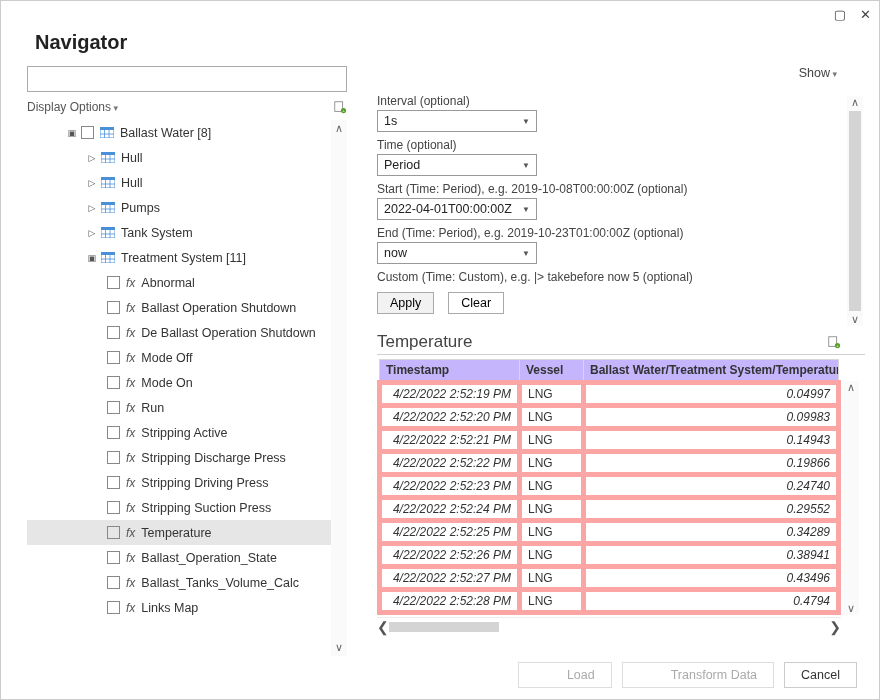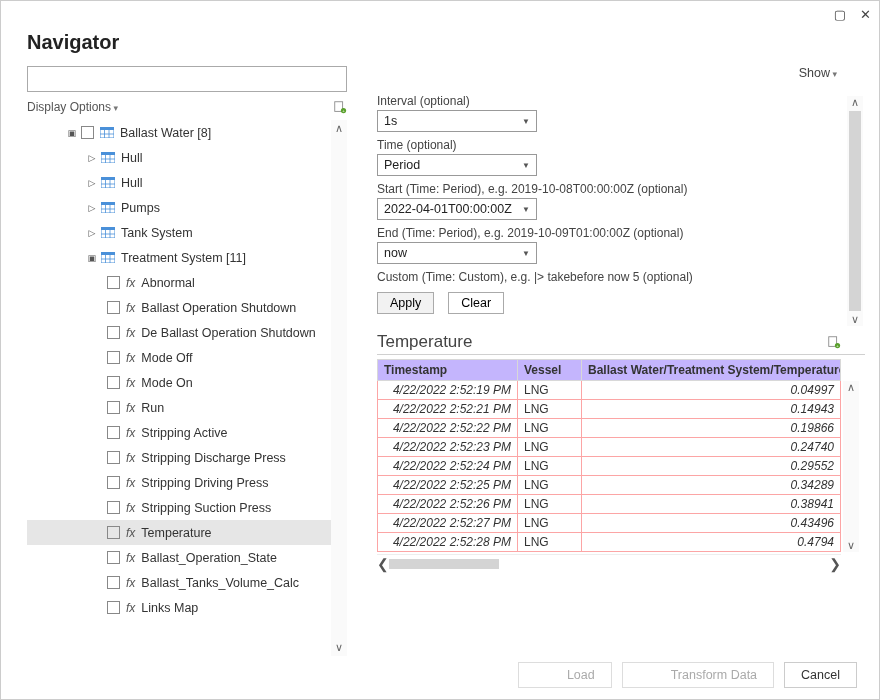--- a/index.html
+++ b/index.html
@@ -3,21 +3,21 @@
 <meta charset="utf-8">
 <style>
 * { box-sizing: border-box; margin: 0; padding: 0; font-family: "Segoe UI", Arial, sans-serif; }
 body { width: 880px; height: 700px; background: #fff; border: 1px solid #ccc; overflow: hidden; position: relative; }
 
 
 .titlebar { height: 26px; display: flex; justify-content: flex-end; align-items: center; padding-right: 8px; gap: 14px; }
 .titlebar span { font-size: 13px; color: #444; }
 
 
-.header { padding: 4px 26px 12px 26px; }
+.header { padding: 4px 26px 12px 26px; margin-left: 8px; }
 .header h1 { font-size: 20px; font-weight: 600; color: #222; }
 
 
 .body { display: flex; height: 590px; padding: 0 10px 0 26px; }
 .left  { width: 320px; display: flex; flex-direction: column; }
 .right { flex: 1; display: flex; flex-direction: column; padding-left: 30px; padding-right: 4px; position: relative; }
 
 
 .search-row { position: relative; height: 26px; margin-bottom: 8px; }
 .search-row input { width: 100%; height: 26px; border: 1px solid #aaa; padding: 2px 26px 2px 6px; font-size: 12px; background:#fff; }
@@ -62,21 +62,21 @@
 .right-scroll { position:absolute; right:6px; top:30px; width:16px; height:230px; background:#fafafa; display:flex; flex-direction:column; justify-content:space-between; align-items:center; color:#666; font-size:11px; }
 .right-scroll .thumb { width:12px; flex:1; background:#d4d4d4; margin:2px 0; }
 
 .preview { margin-top: 18px; }
 .preview-hdr { display:flex; justify-content:space-between; align-items:center; border-bottom:1px solid #d0d0d0; padding-bottom:2px; margin-bottom:4px; padding-right: 24px; }
 .preview-hdr h2 { font-size: 17px; font-weight: 400; color:#444; }
 
 .grid-wrap { position:relative; padding-right: 24px; }
 .grid { width:100%; border-collapse: collapse; font-size: 12px; table-layout: fixed; }
 .grid th { text-align:left; font-weight:600; background:#c4b5fd; border:1px solid #d8d8d8; padding:3px 6px; color:#333; white-space:nowrap; overflow:hidden; }
-.grid td { border:1px solid #fca5a5; padding:2px 6px; color:#333; white-space:nowrap; overflow:hidden; }
+.grid td { border:5px solid #fca5a5; padding:2px 6px; color:#333; white-space:nowrap; overflow:hidden; }
 .grid td.ts { font-style: italic; text-align:right; }
 .grid td.val { font-style: italic; text-align:right; }
 .grid th:nth-child(1){width:140px;}
 .grid th:nth-child(2){width:64px;}
 .grid-scroll { position:absolute; right:6px; top:22px; width:16px; bottom:0; background:#fafafa; display:flex; flex-direction:column; justify-content:space-between; align-items:center; color:#666; font-size:11px; }
 
 .hscroll { height:18px; margin-top:2px; margin-right:24px; display:flex; align-items:center; justify-content:space-between; color:#555; font-size:14px; border-top:1px solid #eee; }
 .hscroll .track { flex:1; height:10px; position:relative; }
 .hscroll .thumb { position:absolute; left:0; width:110px; height:10px; background:#d4d4d4; }
 
@@ -303,21 +303,21 @@
           <span>Period</span>
           <span class="car">▼</span>
         </div>
 
       <div class="lbl">Start (Time: Period), e.g. 2019-10-08T00:00:00Z (optional)</div>
       <div class="combo">
           <span>2022-04-01T00:00:00Z</span>
           <span class="car">▼</span>
         </div>
 
-      <div class="lbl">End (Time: Period), e.g. 2019-10-09T01:00:00Z (optional)</div>
+      <div class="lbl">End (Time: Period), e.g. 2019-10-23T01:00:00Z (optional)</div>
       <div class="combo">
           <span>now</span>
           <span class="car">▼</span>
         </div>
 
       <div class="lbl">Custom (Time: Custom), e.g. |&gt; takebefore now 5 (optional)</div>
 
       <div class="form-row-btns">
         <button class="btn apply">Apply</button>
         <button class="btn">Clear</button>
@@ -345,20 +345,25 @@
                 <th>Ballast Water/Treatment System/Temperature (Name1</th>
               </tr>
             </thead>
             <tbody>
               <tr>
                 <td class="ts">4/22/2022 2:52:19 PM</td>
                 <td>LNG</td>
                 <td class="val">0.04997</td>
               </tr>
               <tr>
+                <td class="ts">4/22/2022 2:52:20 PM</td>
+                <td>LNG</td>
+                <td class="val">0.09983</td>
+              </tr>
+              <tr>
                 <td class="ts">4/22/2022 2:52:21 PM</td>
                 <td>LNG</td>
                 <td class="val">0.14943</td>
               </tr>
               <tr>
                 <td class="ts">4/22/2022 2:52:22 PM</td>
                 <td>LNG</td>
                 <td class="val">0.19866</td>
               </tr>
               <tr>

